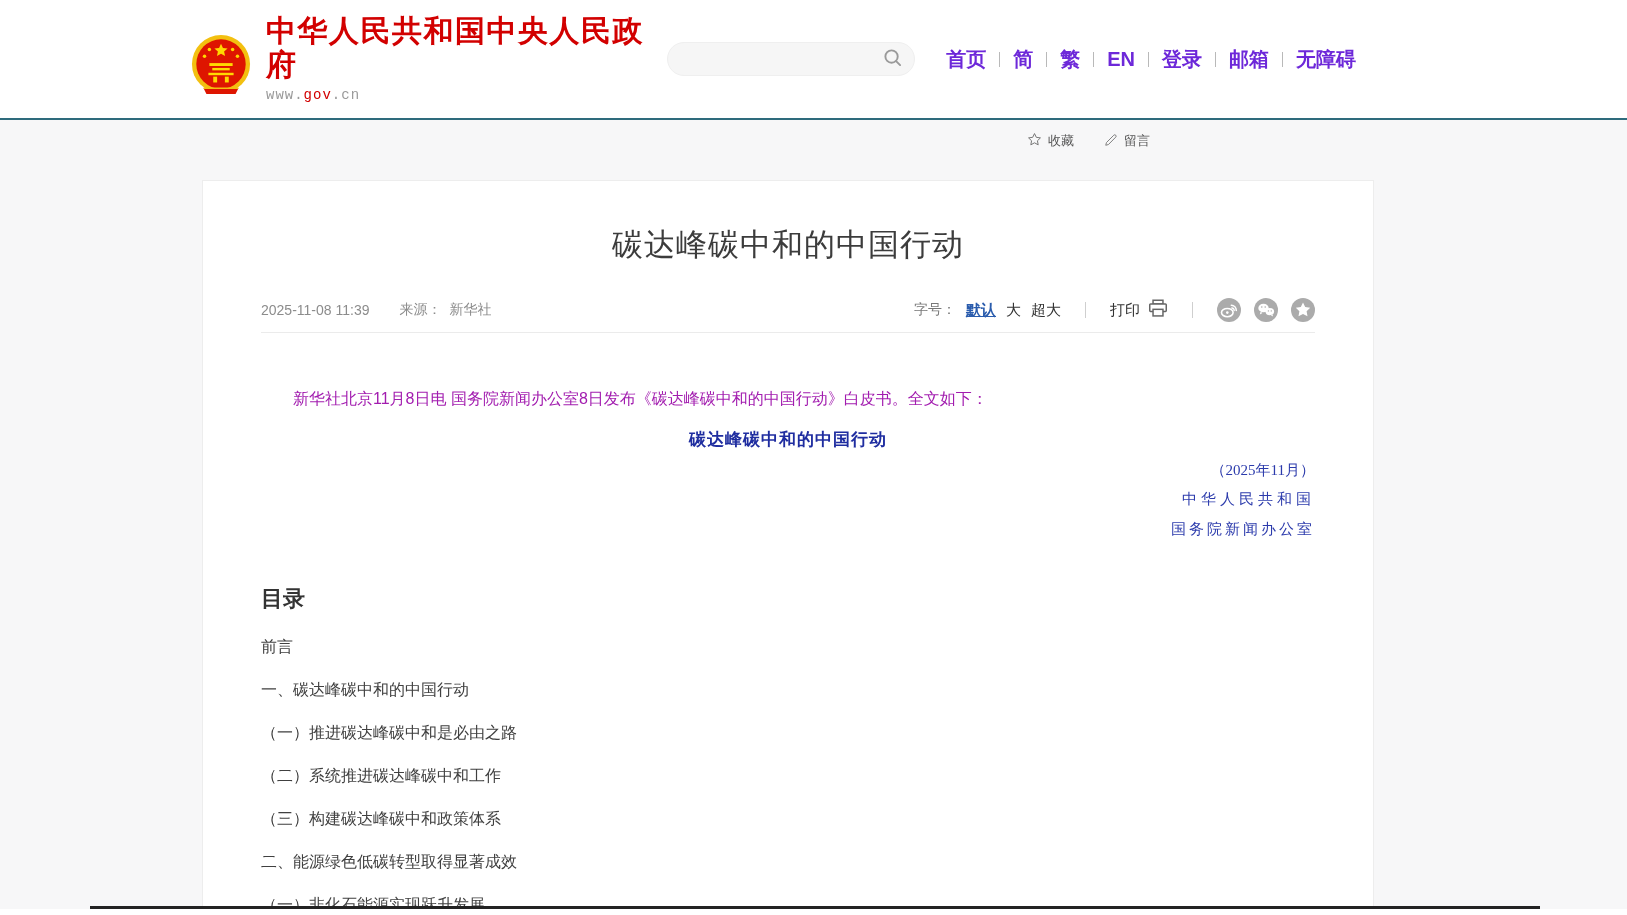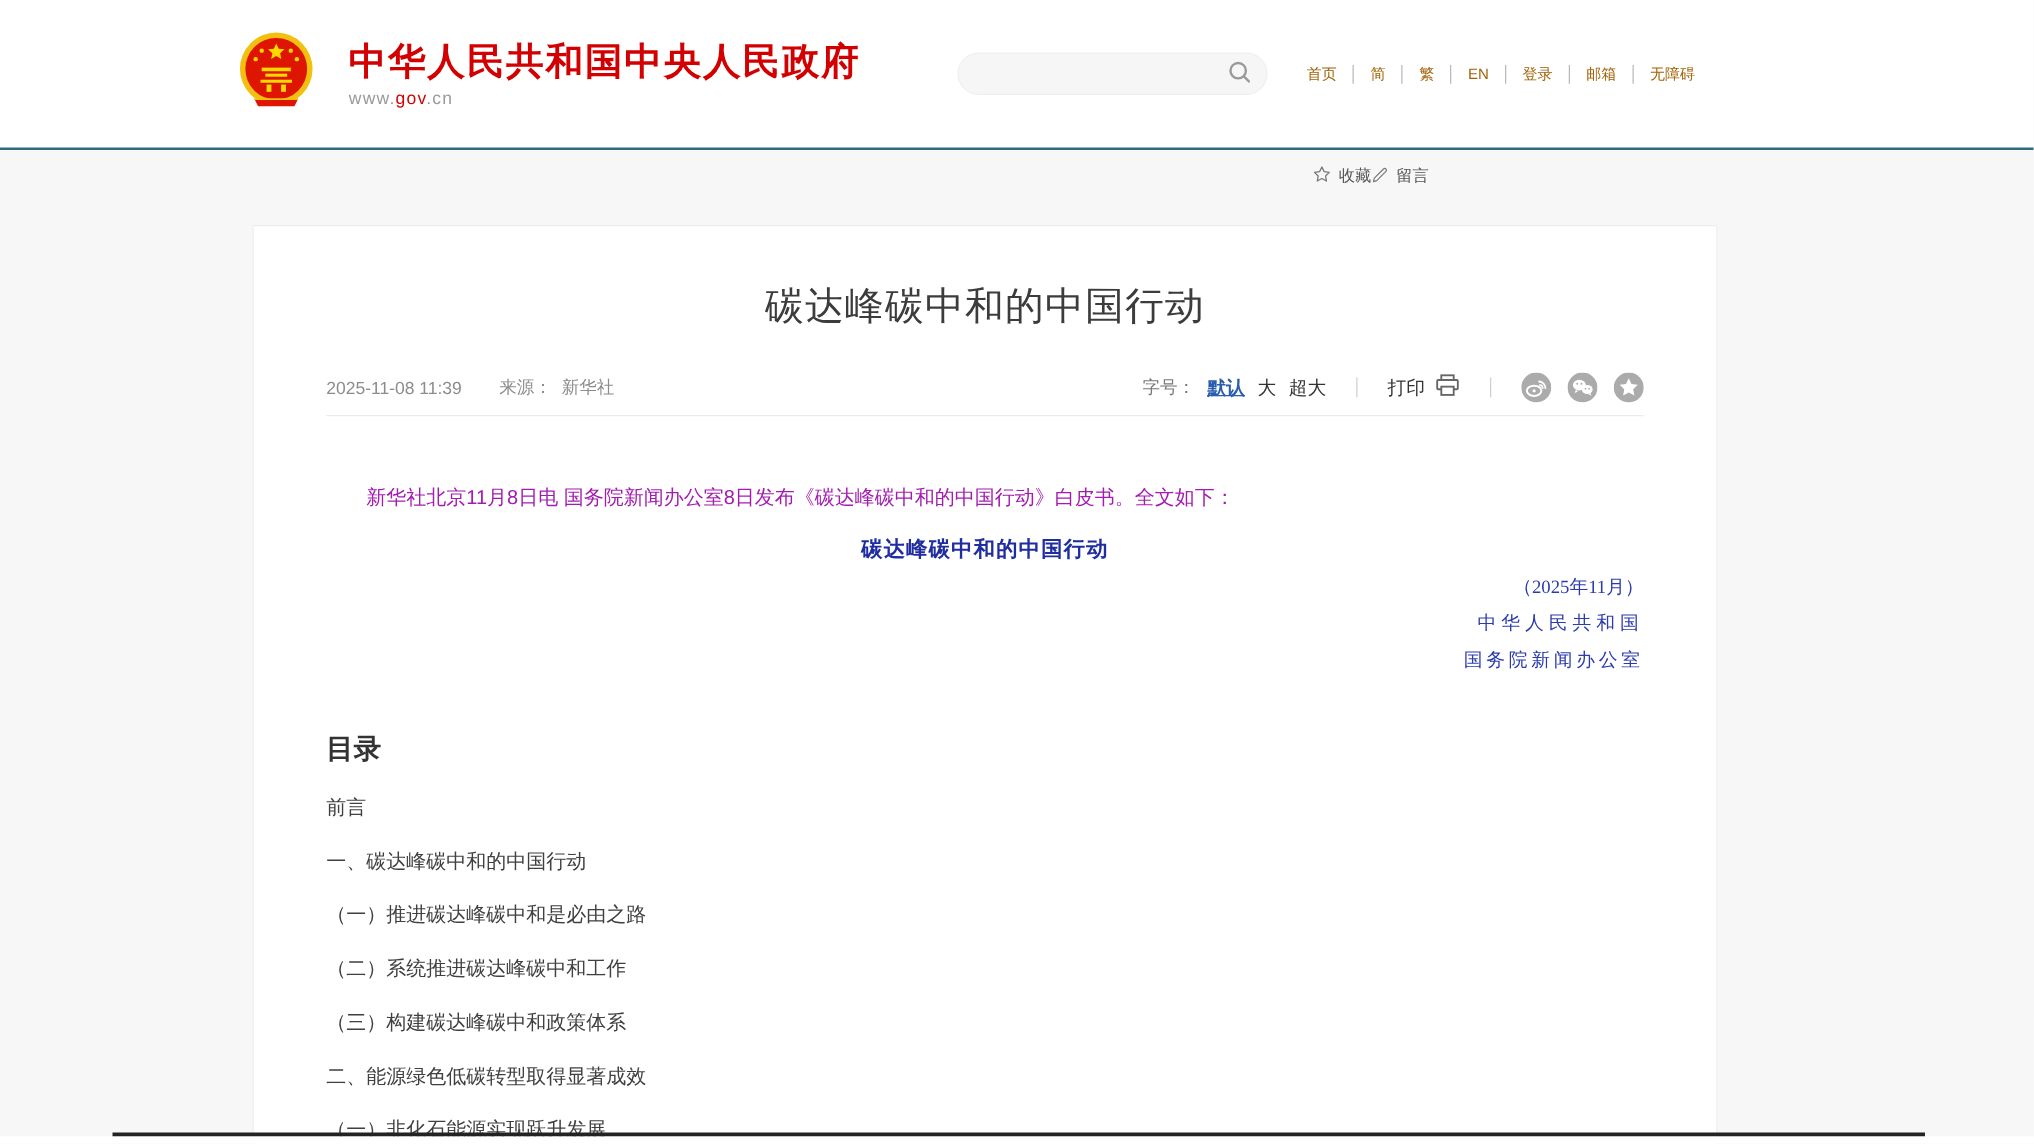--- a/index.html
+++ b/index.html
@@ -7,42 +7,42 @@
   body { font-family:"Liberation Sans","DejaVu Sans",sans-serif; background:#f7f7f8; overflow:hidden; }
   .page { position:relative; width:1627px; height:915px; overflow:hidden; }
 
   
   .site-header {
     position:absolute; top:0; left:0; right:0; height:120px;
     background:#ffffff; border-bottom:2px solid #2e6b7c;
     display:flex; align-items:center;
     padding-left:190px; padding-right:258px;
   }
-  .logo-block { display:flex; align-items:center; gap:27px; cursor:pointer; }
+  .logo-block { display:flex; align-items:flex-end; gap:14px; cursor:pointer;font-family:Liberation Mono, monospace; }
   .logo-text .site-title {
     color:#d20000; font-size:30px; font-weight:bold; letter-spacing:1.5px; line-height:34px;
   }
   .logo-text .site-url { font-size:14px; color:#9a9a9a; letter-spacing:1px; margin-top:3px; }
   .logo-text .site-url .red { color:#d20000; }
   .header-right { margin-left:auto; display:flex; align-items:center; gap:18px; }
   .search-box {
     width:248px; height:34px; background:#f6f6f6; border:1px solid #efefef;
     border-radius:17px; display:flex; align-items:center; padding:0 12px 0 16px;
   }
   .search-box input {
     flex:1; border:none; outline:none; background:transparent; font-size:14px; color:#333;
     min-width:0;
   }
   .search-box .search-btn { border:none; background:transparent; cursor:pointer; display:flex; padding:0; }
   .top-nav { display:flex; align-items:center; }
-  .top-nav a { text-decoration:none; color:#a16207; font-size:12px; padding:0 13px; white-space:nowrap; cursor:pointer; }
+  .top-nav a { text-decoration:none; color:#6d28d9; font-size:20px; padding:0 13px; white-space:nowrap; cursor:pointer;font-weight:bold; }
   .nav-sep { width:1px; height:15px; background:#b9b9b9; }
 
   
-  .page-actions { position:absolute; top:132px; left:1050px; display:flex; align-items:flex-start; }
+  .page-actions { position:absolute; top:132px; left:1027px; display:flex; align-items:flex-start; gap:30px; }
   .action-item { display:flex; align-items:center; gap:6px; font-size:13px; color:#555; cursor:pointer; }
 
   
   .card {
     position:absolute; top:180px; left:202px; width:1172px; height:790px;
     background:#ffffff; border:1px solid #ededed;
     padding:42px 58px 0 58px;
   }
   .article-title { text-align:center; font-size:31px; font-weight:500; color:#3c3c3c; line-height:44px; letter-spacing:1px; }
   .meta-row { margin-top:30px; display:flex; align-items:center; height:26px; font-size:14px; }

